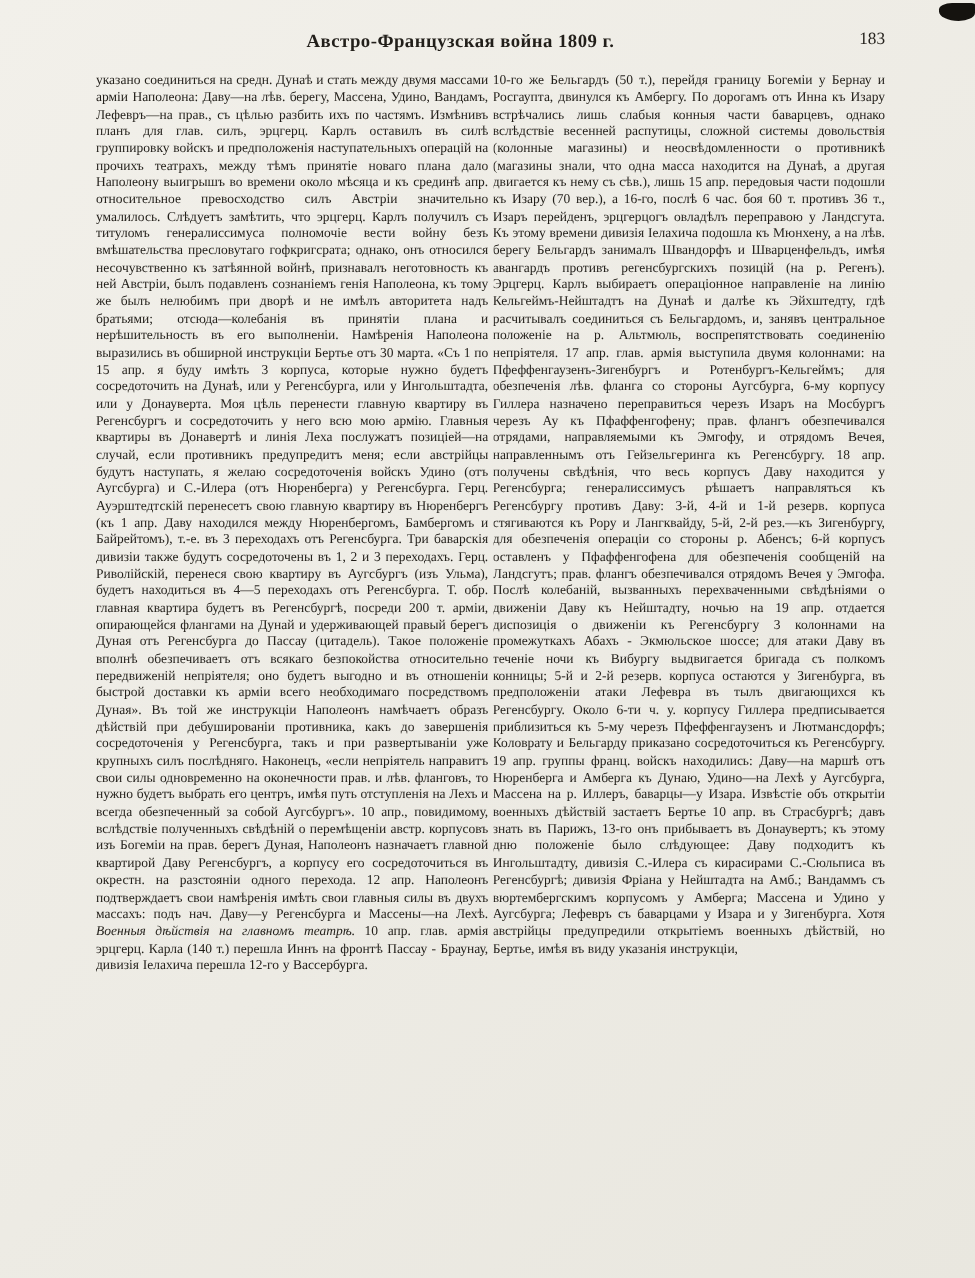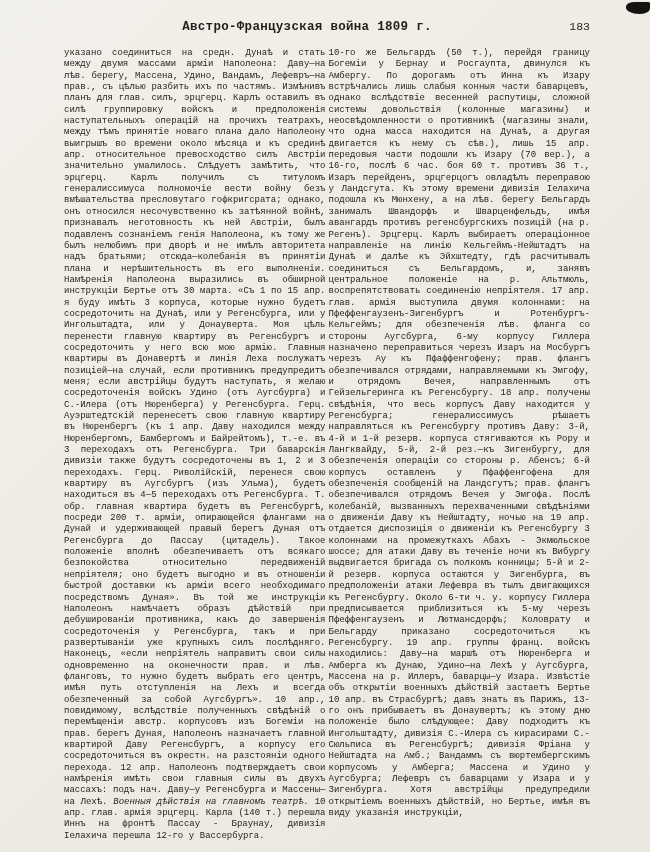--- a/index.html
+++ b/index.html
@@ -7,21 +7,21 @@
     padding: 0;
     background: #efede7;
   }
   .page {
     position: relative;
     width: 650px;
     height: 852px;
     box-sizing: border-box;
     padding: 20px 60px 0 64px;
     background: linear-gradient(135deg, #f2f0ea 0%, #edebe4 55%, #e9e7df 100%);
-    font-family: Liberation Mono, monospace;
+    font-family: Liberation Serif, serif;
     color: #221f1a;
     overflow: hidden;
   }
   .scan-artifact {
     position: absolute;
     top: 2px;
     right: 0px;
     width: 24px;
     height: 12px;
     background: #15130f;

